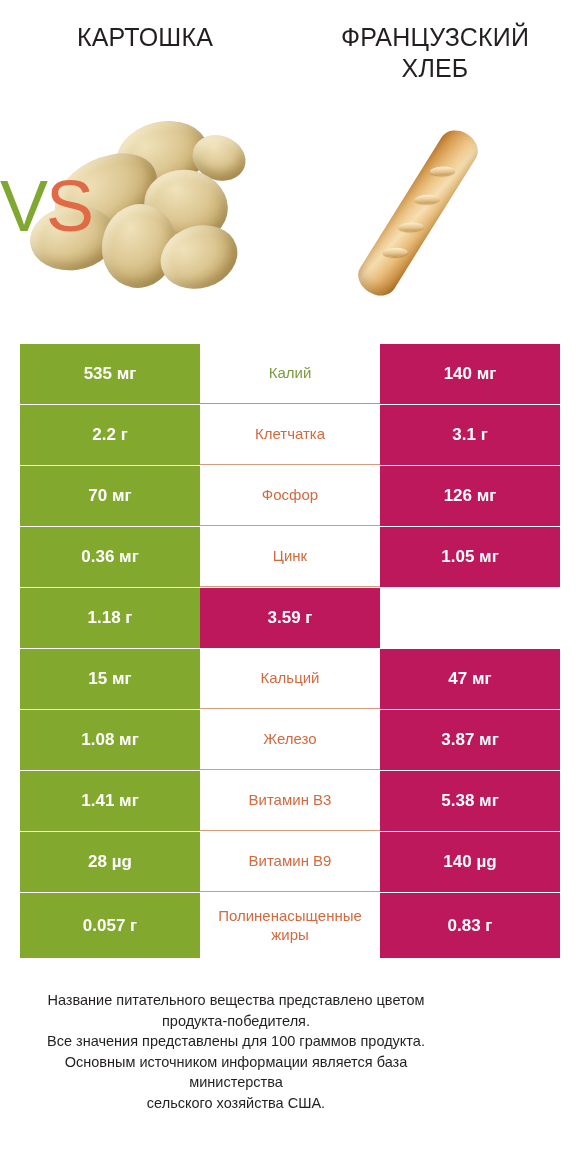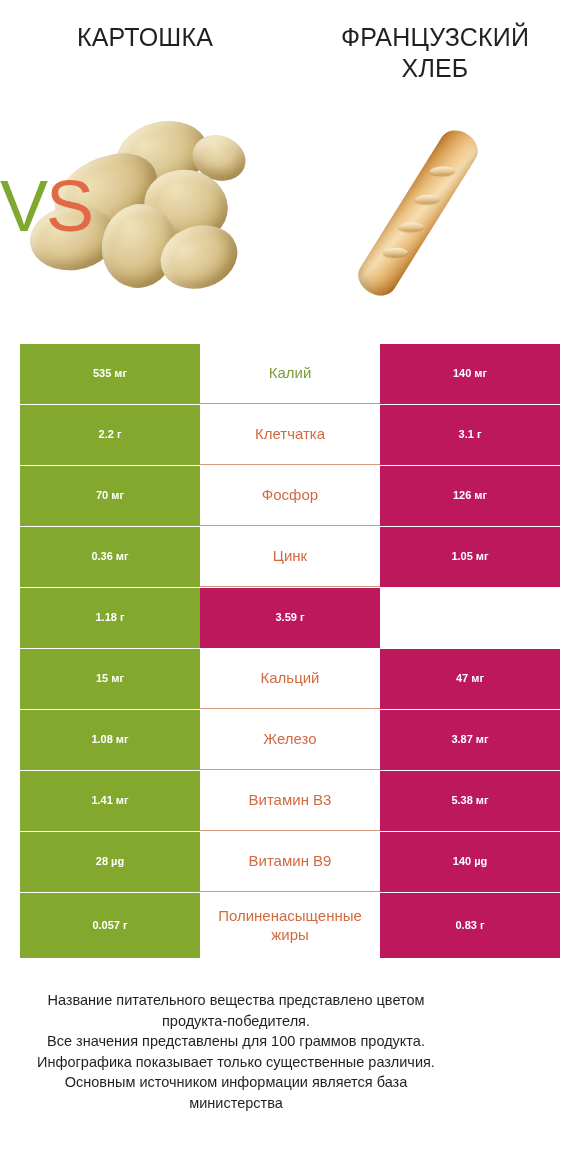--- a/index.html
+++ b/index.html
@@ -132,21 +132,21 @@
     height: 60px;
     margin-bottom: 1px;
   }
   .row.tall { height: 65px; }
 
   .cell {
     display: flex;
     align-items: center;
     justify-content: center;
     box-sizing: border-box;
-    font-size: 11px;
+    font-size: 17px;
     line-height: 1.25;
     text-align: center;
   }
   .cell-left {
     width: 180px;
     background: #82A92E;
     color: #ffffff;
     font-weight: 700;
   }
   .cell-right {
@@ -276,15 +276,15 @@
       <div class="cell cell-left">0.057 г</div>
       <div class="cell cell-mid win-right wrap">Полиненасыщенные жиры</div>
       <div class="cell cell-right">0.83 г</div>
     </div>
   </div>
 
 <div class="footer">
   <p>Название питательного вещества представлено цветом</p>
   <p>продукта-победителя.</p>
   <p>Все значения представлены для 100 граммов продукта.</p>
-  <p>Инфографика показывает только существенные различия.</p>
   <p>Основным источником информации является база министерства</p>
+  <p>сельского хозяйства США.</p>
 </div>
 
 </body></html>

